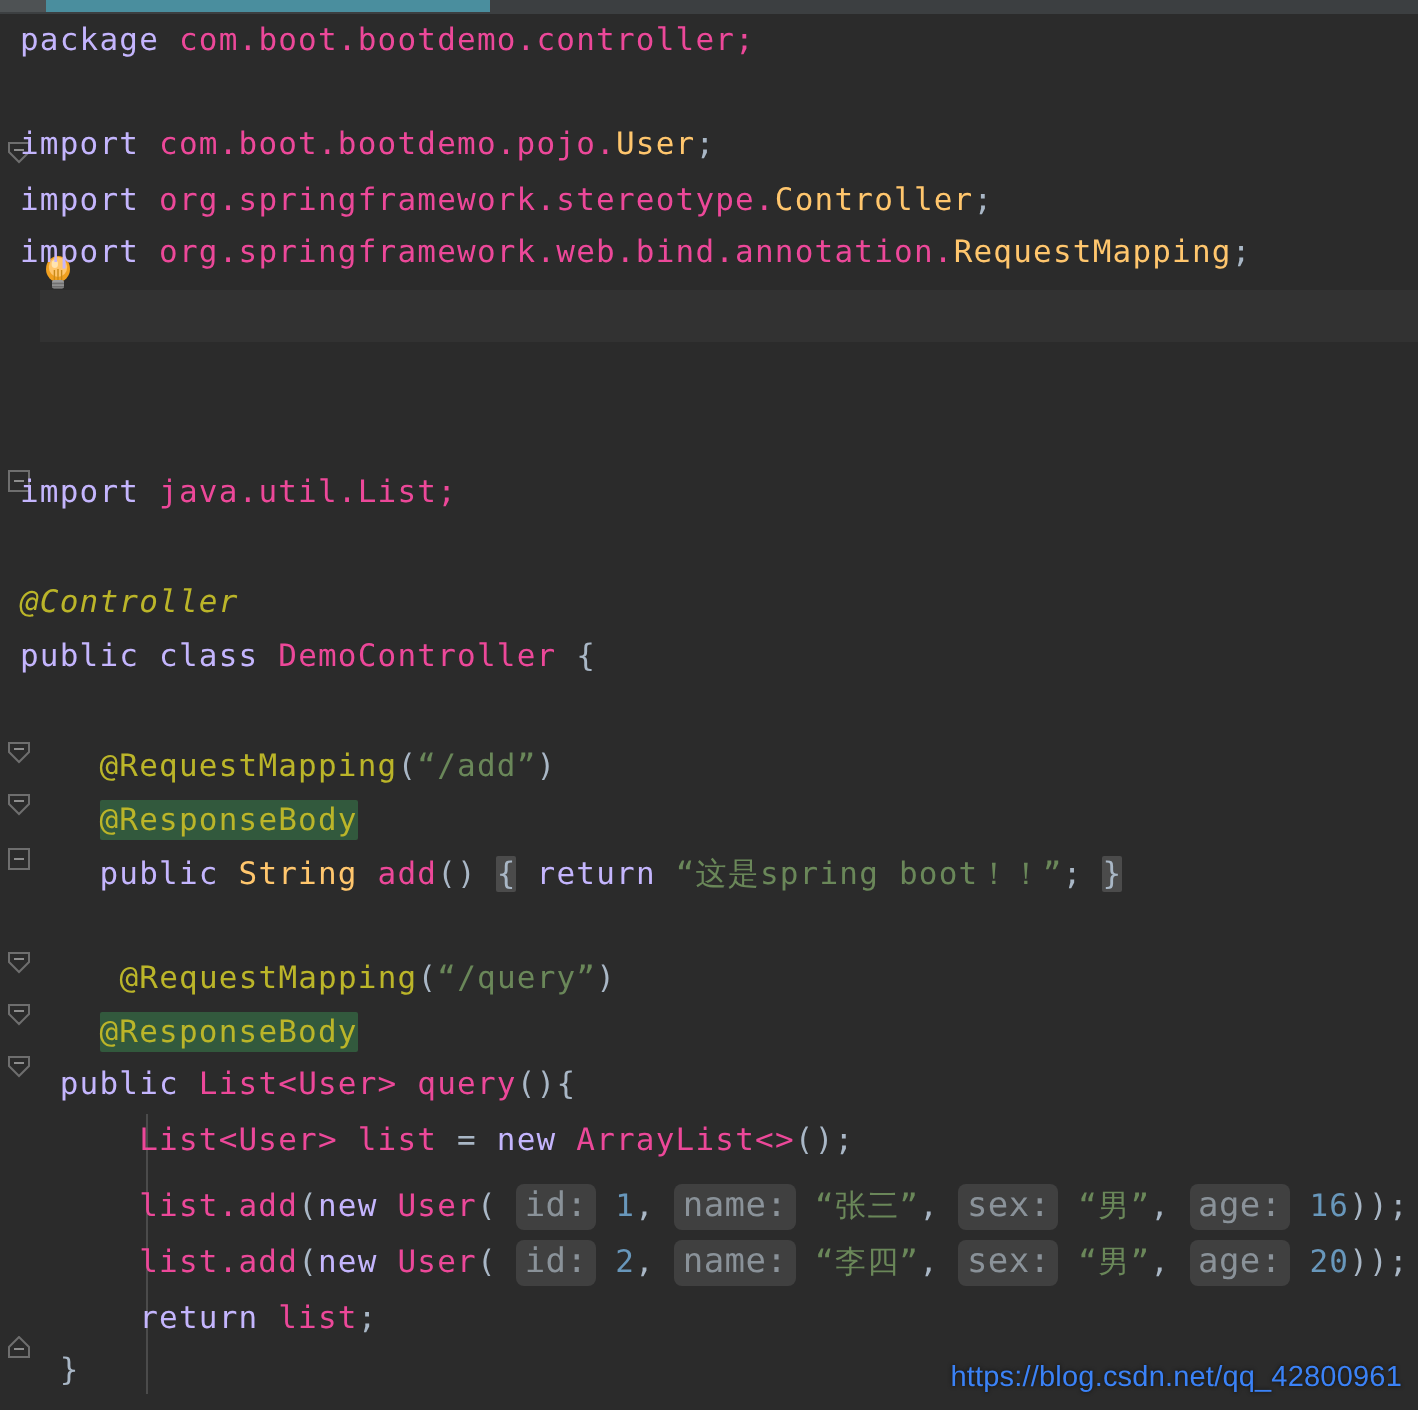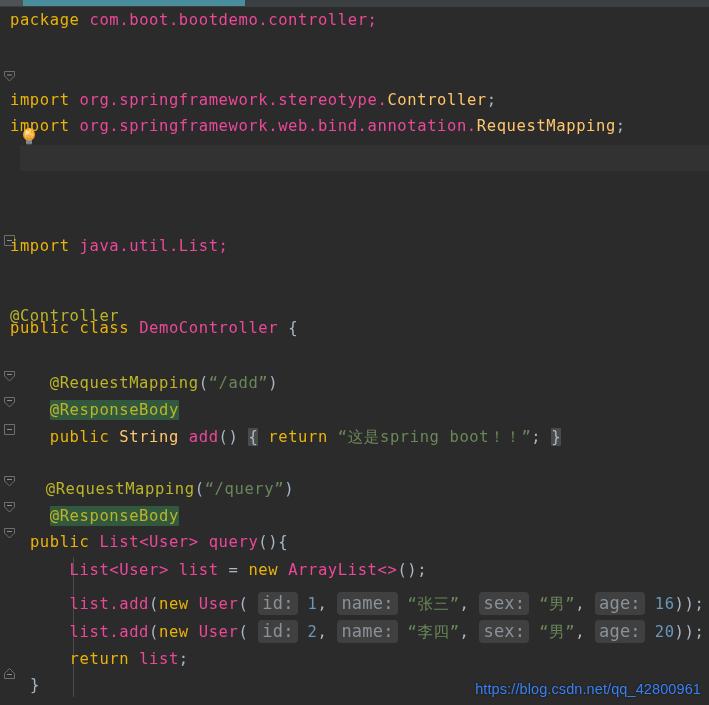--- a/index.html
+++ b/index.html
@@ -85,21 +85,21 @@
     left: 0;
     height: 26px;
     line-height: 26px;
     white-space: pre;
     font-size: 15.5px;
     color: #a9b7c6;
     letter-spacing: 0.6px;
   }
 
   
-  .kw   { color: #eab308; }          
+  .kw   { color: #c4b5fd; }          
   .id   { color: #ec4899; }          
   .ann  { color: #bbb529; }          
   .cls  { color: #ffc66d; }          
   .str  { color: #6a8759; }          
   .num  { color: #6897bb; }          
   .pn   { color: #a9b7c6; }
 
   
   .hl-find {
     background: #32593d;
@@ -243,40 +243,41 @@
       <rect x="8" y="16.3" width="6" height="0.9" fill="#6f6f6f"></rect>
       <rect x="8" y="17.9" width="6" height="0.9" fill="#6f6f6f"></rect>
       <path d="M9.2 15 L9.2 10 M11 15 L11 9.5 M12.8 15 L12.8 10" stroke="#c98a18" stroke-width="0.7"></path>
     </svg>
   </div>
 
   <div id="code-surface">
 
     <div class="cl" style="top:0px; left:10px;"><span class="kw">package</span> <span class="id">com.boot.bootdemo.controller;</span></div>
 
+    <div class="cl" style="top:52px; left:10px;"><span class="kw">import</span> <span class="id">com.boot.bootdemo.pojo.</span><span class="cls">User</span><span class="pn">;</span></div>
 
     <div class="cl" style="top:80px; left:10px;"><span class="kw">import</span> <span class="id">org.springframework.stereotype.</span><span class="cls">Controller</span><span class="pn">;</span></div>
 
     <div class="cl" style="top:106px; left:10px;"><span class="kw">import</span> <span class="id">org.springframework.web.bind.annotation.</span><span class="cls">RequestMapping</span><span class="pn">;</span></div>
 
 
 
     <div class="cl" style="top:226px; left:10px;"><span class="kw">import</span> <span class="id">java.util.List;</span></div>
 
-    <div class="cl" style="top:296px; left:10px;"><span class="ann">@Controller</span></div>
+    <div class="cl" style="top:281px; left:10px;font-style:italic;"><span class="ann">@Controller</span></div>
 
     <div class="cl" style="top:363px; left:10px;">    <span class="ann">@RequestMapping</span><span class="pn">(</span><span class="str">“/add”</span><span class="pn">)</span></div>
 
     <div class="cl" style="top:308px; left:10px;"><span class="kw">public</span> <span class="kw">class</span> <span class="id">DemoController</span> <span class="pn">{</span></div>
 
     <div class="cl" style="top:390px; left:10px;">    <span class="ann hl-find">@ResponseBody</span></div>
 
     <div class="cl" style="top:417px; left:10px;">    <span class="kw">public</span> <span class="cls">String</span> <span class="id">add</span><span class="pn">()</span> <span class="pn hl-brace">{</span> <span class="kw">return</span> <span class="str">“这是spring boot！！”</span><span class="pn">;</span> <span class="pn hl-brace">}</span></div>
 
-    <div class="cl" style="top:469px; left:6px;">    <span class="ann">@RequestMapping</span><span class="pn">(</span><span class="str">“/query”</span><span class="pn">)</span></div>
+    <div class="cl" style="top:469px; left:20px;">    <span class="ann">@RequestMapping</span><span class="pn">(</span><span class="str">“/query”</span><span class="pn">)</span></div>
 
     <div class="cl" style="top:496px; left:10px;">    <span class="ann hl-find">@ResponseBody</span></div>
 
     <div class="cl" style="top:522px; left:10px;">  <span class="kw">public</span> <span class="id">List&lt;User&gt;</span> <span class="id">query</span><span class="pn">(){</span></div>
 
     <div class="cl" style="top:550px; left:10px;">      <span class="id">List&lt;User&gt;</span> <span class="id">list</span> <span class="pn">=</span> <span class="kw">new</span> <span class="id">ArrayList&lt;&gt;</span><span class="pn">();</span></div>
 
     <div class="cl" style="top:583px; left:10px;">      <span class="id">list.add</span><span class="pn">(</span><span class="kw">new</span> <span class="id">User</span><span class="pn">(</span> <span class="hint">id:</span> <span class="num">1</span><span class="pn">,</span> <span class="hint">name:</span> <span class="str">“张三”</span><span class="pn">,</span> <span class="hint">sex:</span> <span class="str">“男”</span><span class="pn">,</span> <span class="hint">age:</span> <span class="num">16</span><span class="pn">));</span></div>
 
     <div class="cl" style="top:611px; left:10px;">      <span class="id">list.add</span><span class="pn">(</span><span class="kw">new</span> <span class="id">User</span><span class="pn">(</span> <span class="hint">id:</span> <span class="num">2</span><span class="pn">,</span> <span class="hint">name:</span> <span class="str">“李四”</span><span class="pn">,</span> <span class="hint">sex:</span> <span class="str">“男”</span><span class="pn">,</span> <span class="hint">age:</span> <span class="num">20</span><span class="pn">));</span></div>

